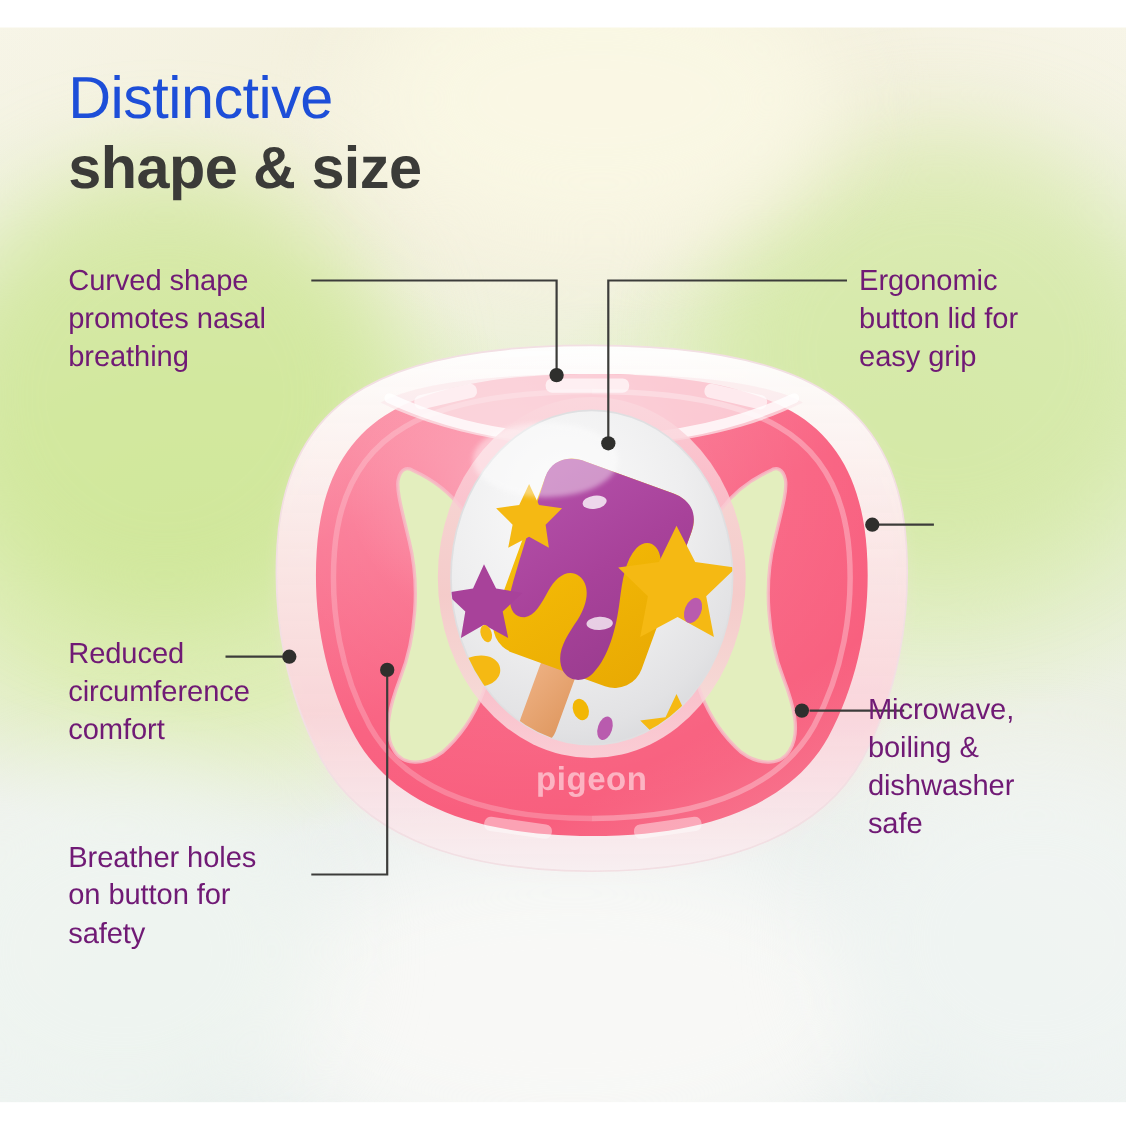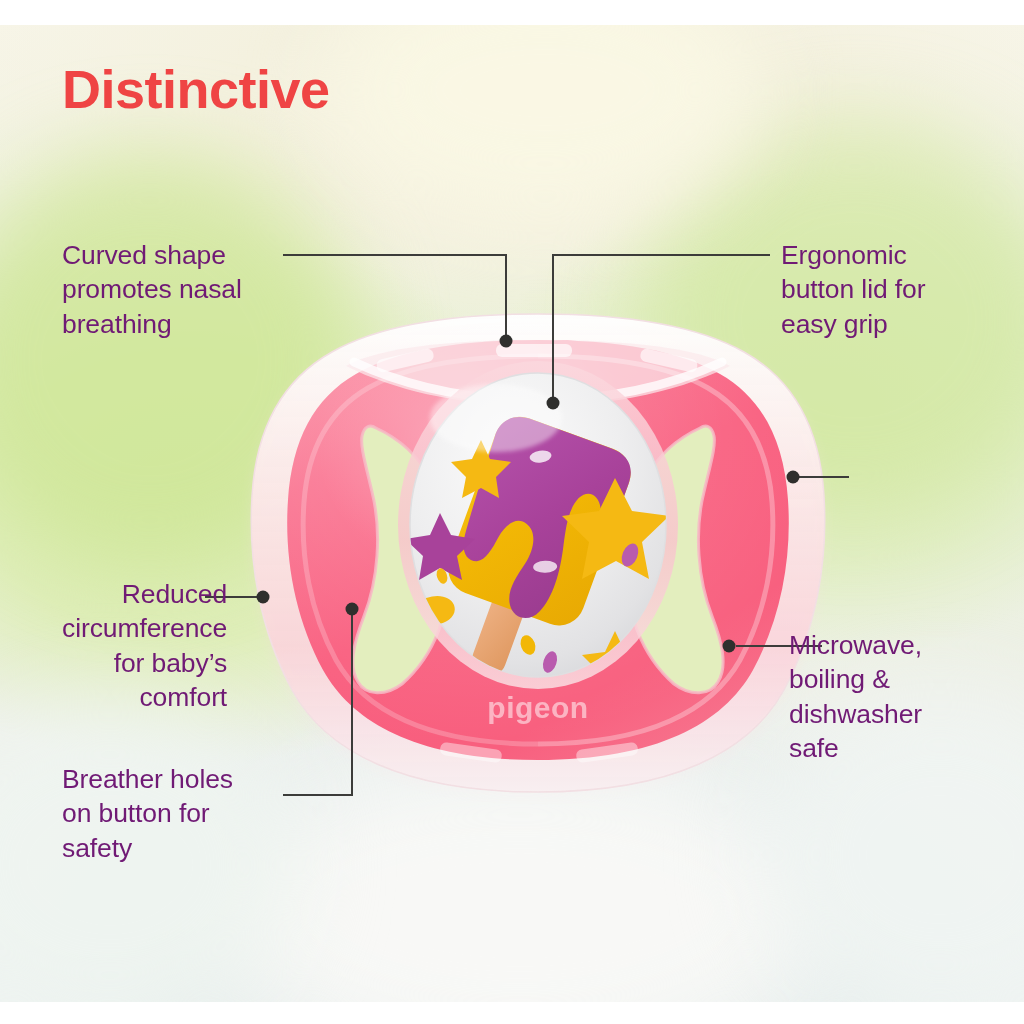--- a/index.html
+++ b/index.html
@@ -31,35 +31,35 @@
   .blob-c{left:330px;top:-40px;width:430px;height:260px;background:rgba(250,247,228,.92);}
   .blob-d{left:220px;top:760px;width:600px;height:300px;background:rgba(248,249,246,.92);}
   .blob-e{left:-80px;top:700px;width:380px;height:330px;background:rgba(238,244,240,.85);}
   .blob-f{left:760px;top:690px;width:360px;height:330px;background:rgba(240,245,242,.85);}
   .band-top{position:absolute;left:0;top:0;width:1024px;height:25px;background:#fff;}
   .band-bottom{position:absolute;left:0;bottom:0;width:1024px;height:22px;background:#fff;}
 
   
   .headline{position:absolute;left:62px;top:62px;line-height:1.0;}
   .headline .l1{
-    font-size:54px;font-weight:700;color:#ef4444;letter-spacing:-0.5px;
+    font-size:54px;font-weight:400;color:#1d4ed8;letter-spacing:-0.5px;
     display:block;
   }
   .headline .l2{
     font-size:54px;font-weight:700;color:#3b3b38;letter-spacing:-0.5px;
     display:block;margin-top:10px;
   }
 
   
   .callout{position:absolute;color:#701a75;font-size:26.5px;line-height:1.30;font-weight:400;letter-spacing:-0.1px;}
   .callout span{display:block;white-space:nowrap;}
   .c-curved{left:62px;top:238px;}
   .c-ergo{left:781px;top:238px;}
   .c-bpa{left:861px;top:461px;}
-  .c-reduced{left:62px;top:577px;text-align:right;}
+  .c-reduced{left:62px;top:577px;}
   .c-micro{left:789px;top:628px;}
   .c-breather{left:62px;top:762px;}
 
   
   #leaders{position:absolute;left:0;top:0;width:1024px;height:1024px;}
   #leaders path{fill:none;stroke:#3c3c3a;stroke-width:2;}
   #leaders circle{fill:#2f2f2d;}
 
   
   #pacifier{position:absolute;left:228px;top:300px;width:620px;height:510px;}
@@ -304,39 +304,39 @@
 
     <path d="M 822 646 L 736 646"></path>
     <circle cx="729" cy="646" r="6.5"></circle>
 
     <path d="M 283 795 L 352 795 L 352 615"></path>
     <circle cx="352" cy="609" r="6.5"></circle>
   </svg>
 
   <div class="headline">
     <span class="l1" data-bind="headline.line1">Distinctive</span>
+    <span class="l2" data-bind="headline.line2">shape &amp; size</span>
   </div>
 
   <div class="callout c-curved">
     <span data-bind="callouts.curved_shape.lines.0">Curved shape</span>
     <span data-bind="callouts.curved_shape.lines.1">promotes nasal</span>
     <span data-bind="callouts.curved_shape.lines.2">breathing</span>
   </div>
 
   <div class="callout c-ergo">
     <span data-bind="callouts.ergonomic_lid.lines.0">Ergonomic</span>
     <span data-bind="callouts.ergonomic_lid.lines.1">button lid for</span>
     <span data-bind="callouts.ergonomic_lid.lines.2">easy grip</span>
   </div>
 
 
   <div class="callout c-reduced">
     <span data-bind="callouts.reduced_circumference.lines.0">Reduced</span>
     <span data-bind="callouts.reduced_circumference.lines.1">circumference</span>
-    <span data-bind="callouts.reduced_circumference.lines.2">for baby’s</span>
     <span data-bind="callouts.reduced_circumference.lines.3">comfort</span>
   </div>
 
   <div class="callout c-micro">
     <span data-bind="callouts.microwave_safe.lines.0">Microwave,</span>
     <span data-bind="callouts.microwave_safe.lines.1">boiling &amp;</span>
     <span data-bind="callouts.microwave_safe.lines.2">dishwasher</span>
     <span data-bind="callouts.microwave_safe.lines.3">safe</span>
   </div>
 

